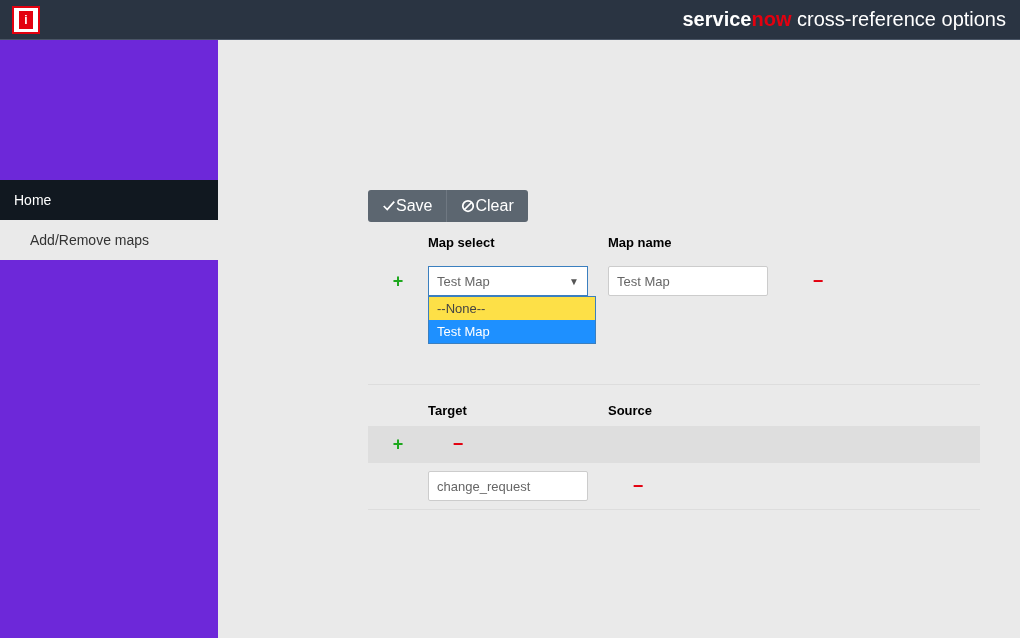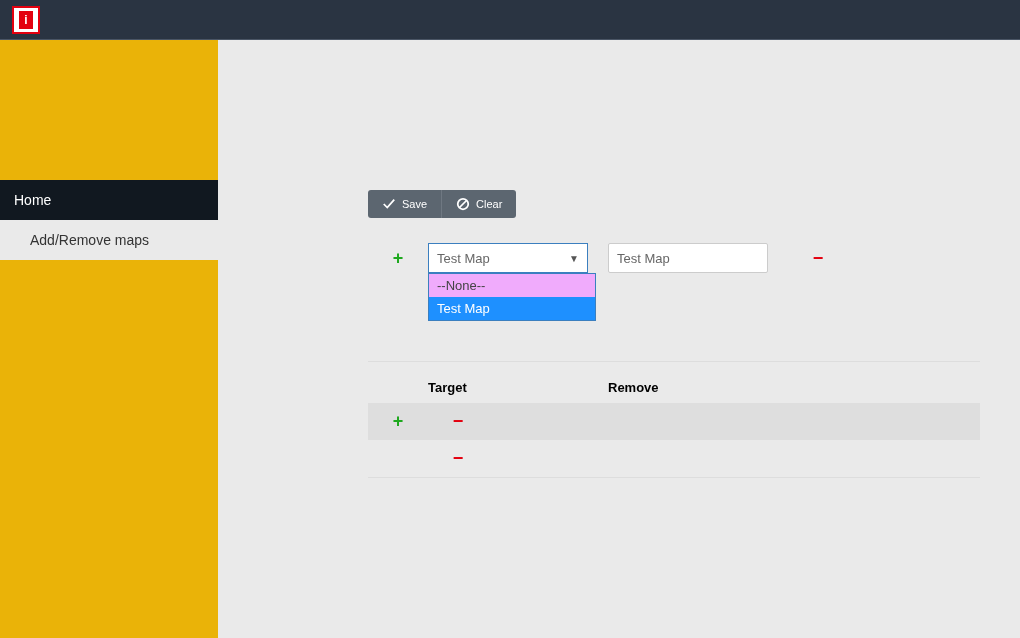--- a/index.html
+++ b/index.html
@@ -49,21 +49,21 @@
     .title-now { color: #e3000f; font-weight: bold; }
     .title-suffix { color: #fff; font-weight: normal; }
 
     
     .layout {
       display: flex;
       height: calc(638px - 40px);
     }
     .sidebar {
       width: 218px;
-      background: #eab308;
+      background: #6d28d9;
       display: flex;
       flex-direction: column;
       padding-top: 140px;
     }
     .sidebar-item {
       padding: 12px 14px;
       color: #ccc;
       font-size: 14px;
       cursor: pointer;
     }
@@ -89,24 +89,23 @@
       top: 150px;
       left: 150px;
       display: flex;
       background: #5c6670;
       border-radius: 3px;
       overflow: hidden;
     }
     .tbtn {
       padding: 7px 14px;
       color: #fff;
-      font-size: 11px;
-      display: flex;
-      align-items: center;
-      gap: 6px;
+      font-size: 16px;
+      display: flex;
+      align-items: center;
       cursor: pointer;
     }
     .tbtn + .tbtn { border-left: 1px solid #6f7882; }
     .tbtn .icn { width: 14px; height: 14px; display:inline-flex; }
 
     
     .section {
       margin-top: 45px;
       border-bottom: 1px solid #ddd;
     }
@@ -164,21 +163,21 @@
     .select-caret {
       font-size: 10px;
       color: #555;
     }
     .dropdown {
       position: absolute;
       top: 30px;
       left: 0;
       width: 168px;
       border: 1px solid #3b7fbf;
-      background: #f0abfc;
+      background: #fde047;
       z-index: 10;
     }
     .dropdown-option {
       padding: 4px 8px;
       font-size: 13px;
       color: #444;
       cursor: pointer;
     }
     .dropdown-option.selected {
       background: #1e90ff;
@@ -200,20 +199,23 @@
       height: 80px;
     }
   </style>
 </head>
 <body>
 
 <div class="topbar">
   <div class="logo-box">
     <div class="logo-inner">i</div>
   </div>
+  <div class="title-area">
+    <span class="title-service">service</span><span class="title-now">now</span><span class="title-suffix"> cross-reference options</span>
+  </div>
 </div>
 
 <div class="layout">
 
   <div class="sidebar">
     <div class="sidebar-item active">
       <span>Home</span>
     </div>
     <div class="sidebar-item light">
       <span>Add/Remove maps</span>
@@ -236,20 +238,26 @@
           <svg viewBox="0 0 16 16" width="14" height="14">
               <circle cx="8" cy="8" r="6" stroke="#fff" stroke-width="2" fill="none"></circle>
               <line x1="4" y1="12" x2="12" y2="4" stroke="#fff" stroke-width="2"></line>
             </svg>
         </span>
         <span>Clear</span>
       </div>
     </div>
 
     <div class="section">
+      <div class="col-headers">
+        <div class="col-add"></div>
+        <div class="col-a">Map select</div>
+        <div class="col-b">Map name</div>
+        <div class="col-remove"></div>
+      </div>
       <div class="row">
         <div class="cell-add">
           <span>+</span>
         </div>
         <div class="cell-a">
           <div class="select-wrap">
             <div class="select-display">
               <span>Test Map</span>
               <span class="select-caret">▼</span>
             </div>
@@ -266,35 +274,38 @@
           <span>−</span>
         </div>
       </div>
       <div class="spacer-row"></div>
     </div>
 
     <div class="section" style="margin-top:18px;">
       <div class="col-headers">
         <div class="col-add"></div>
         <div class="col-a">Target</div>
-        <div class="col-b">Remove</div>
+        <div class="col-b">Source</div>
         <div class="col-remove"></div>
       </div>
 
       <div class="row highlight">
         <div class="cell-add">
           <span>+</span>
         </div>
         <div class="cell-remove">
           <span>−</span>
         </div>
       </div>
 
       <div class="row">
         <div class="cell-add"></div>
+        <div class="cell-a">
+          <input class="txt" type="text" value="change_request" style="">
+        </div>
         <div class="cell-remove">
           <span>−</span>
         </div>
       </div>
     </div>
 
   </div>
 </div>
 
 </body></html>

